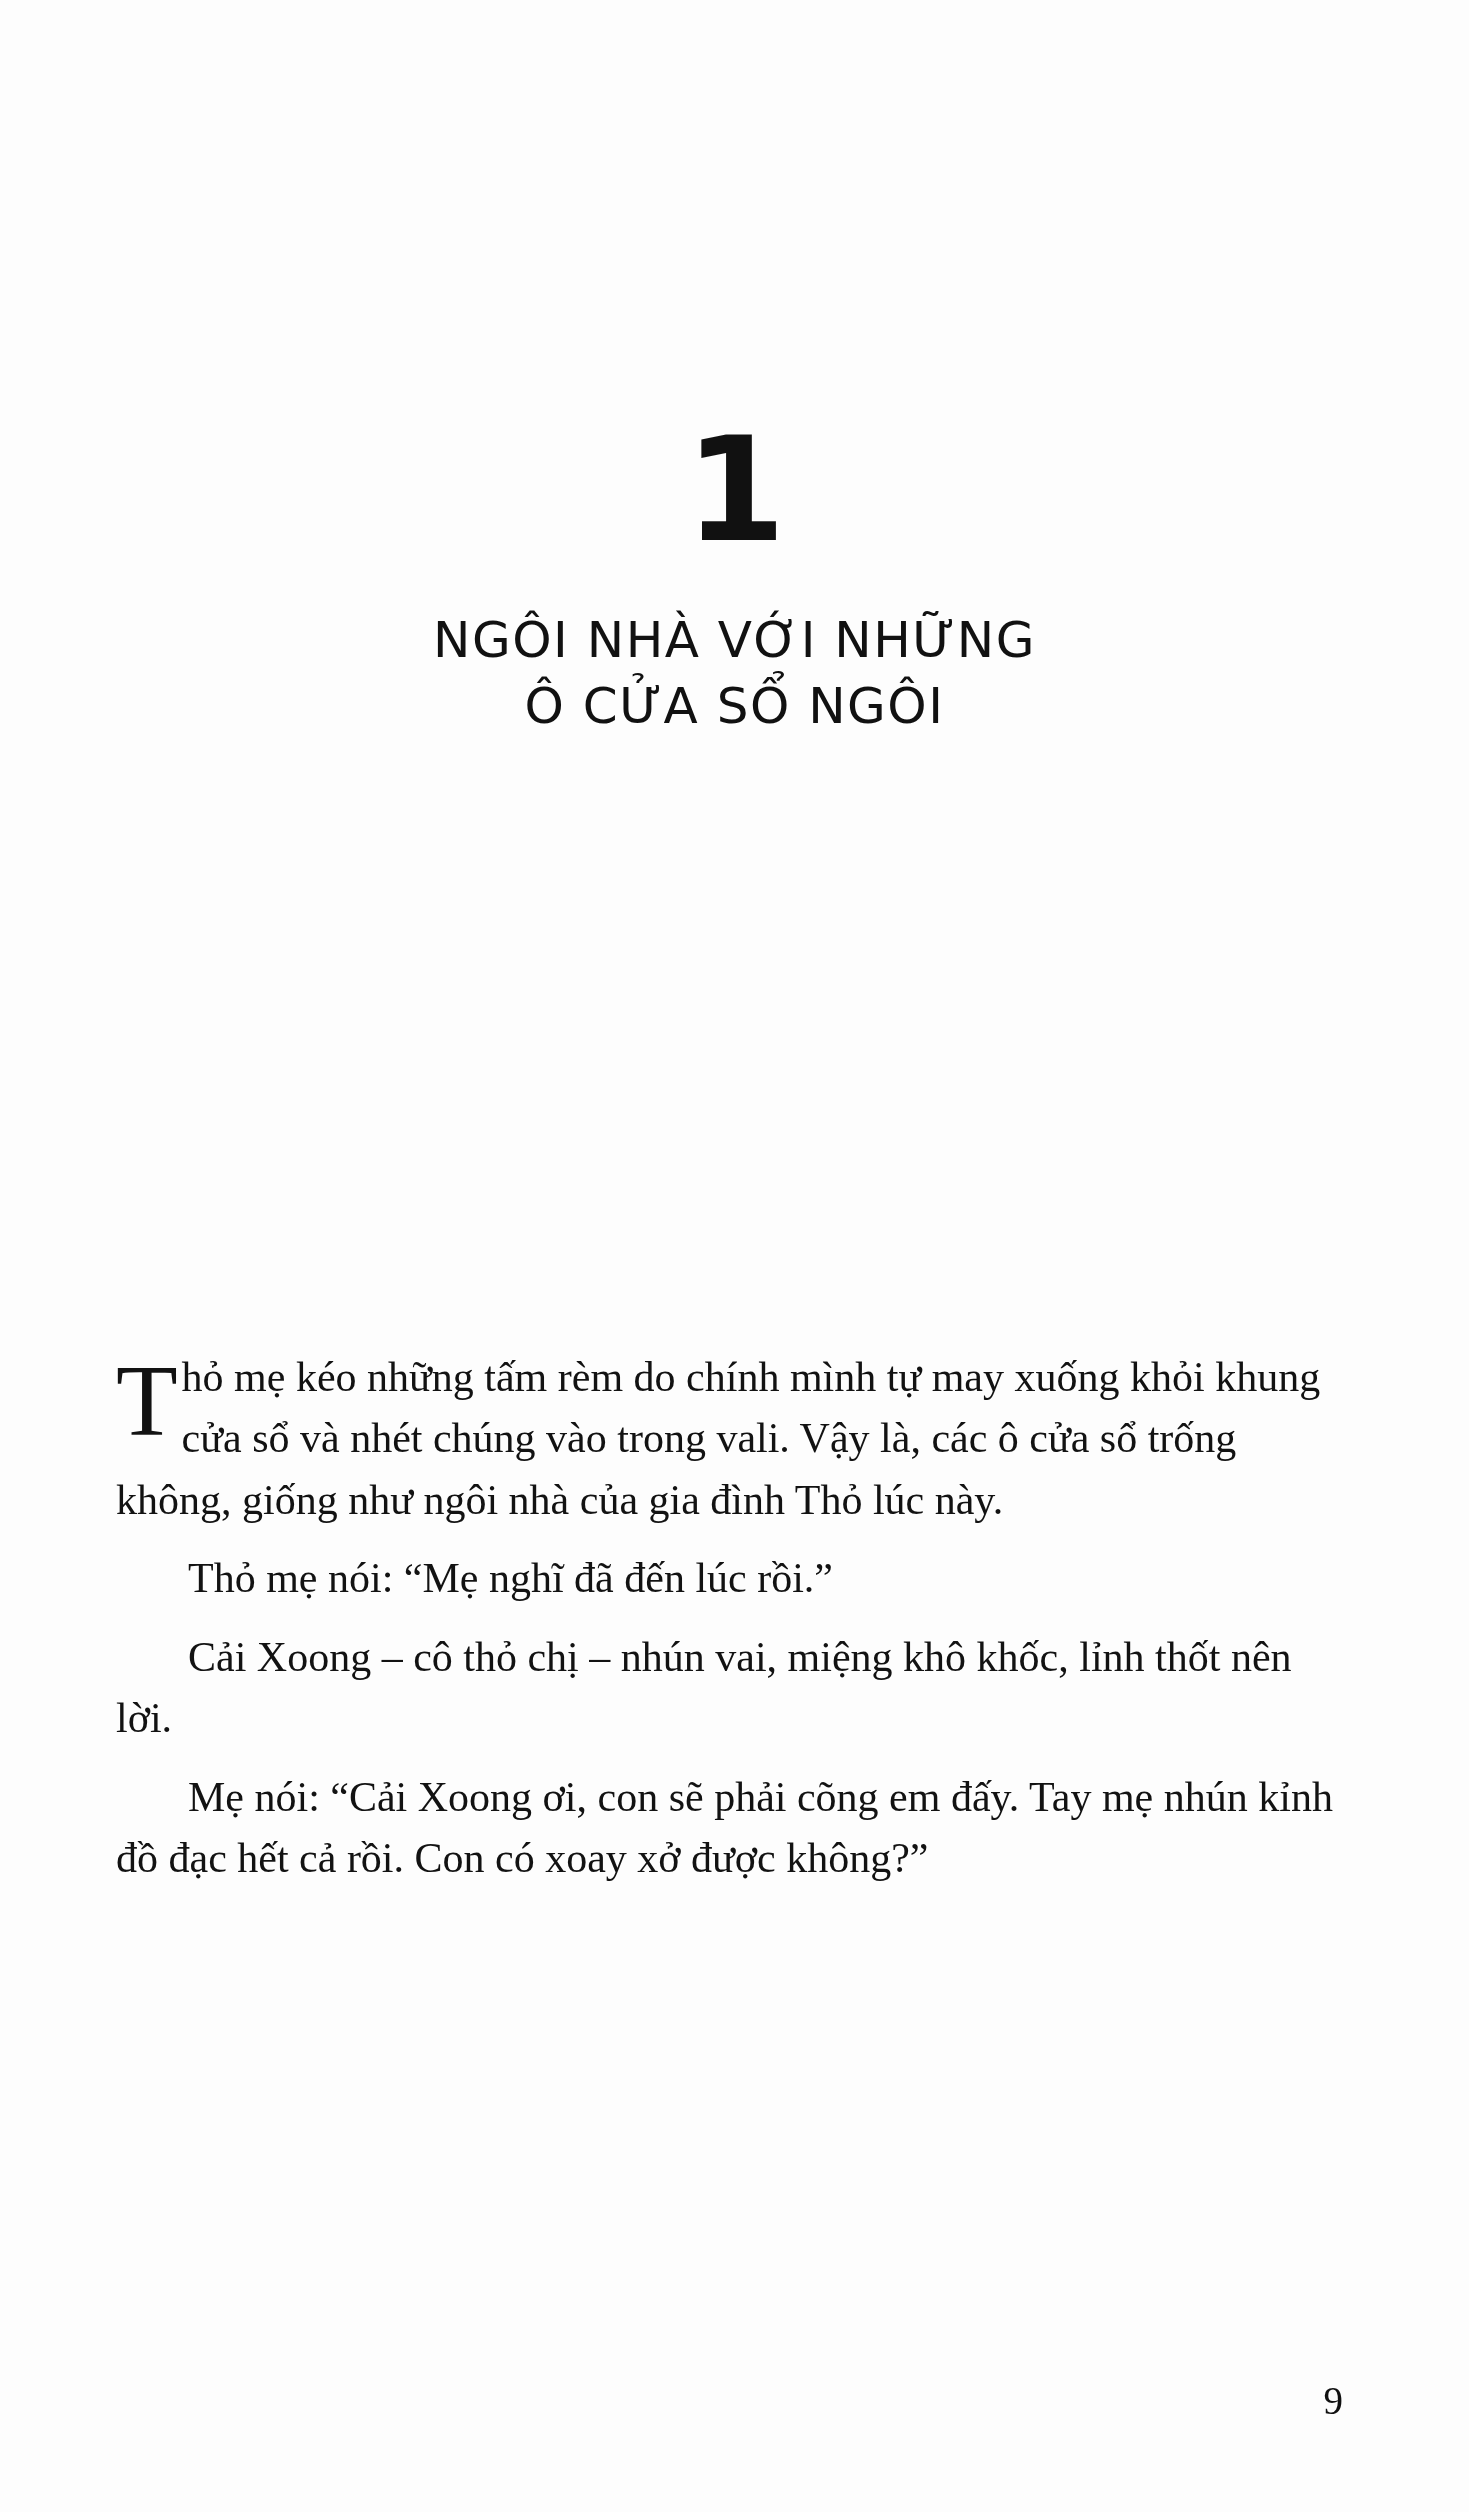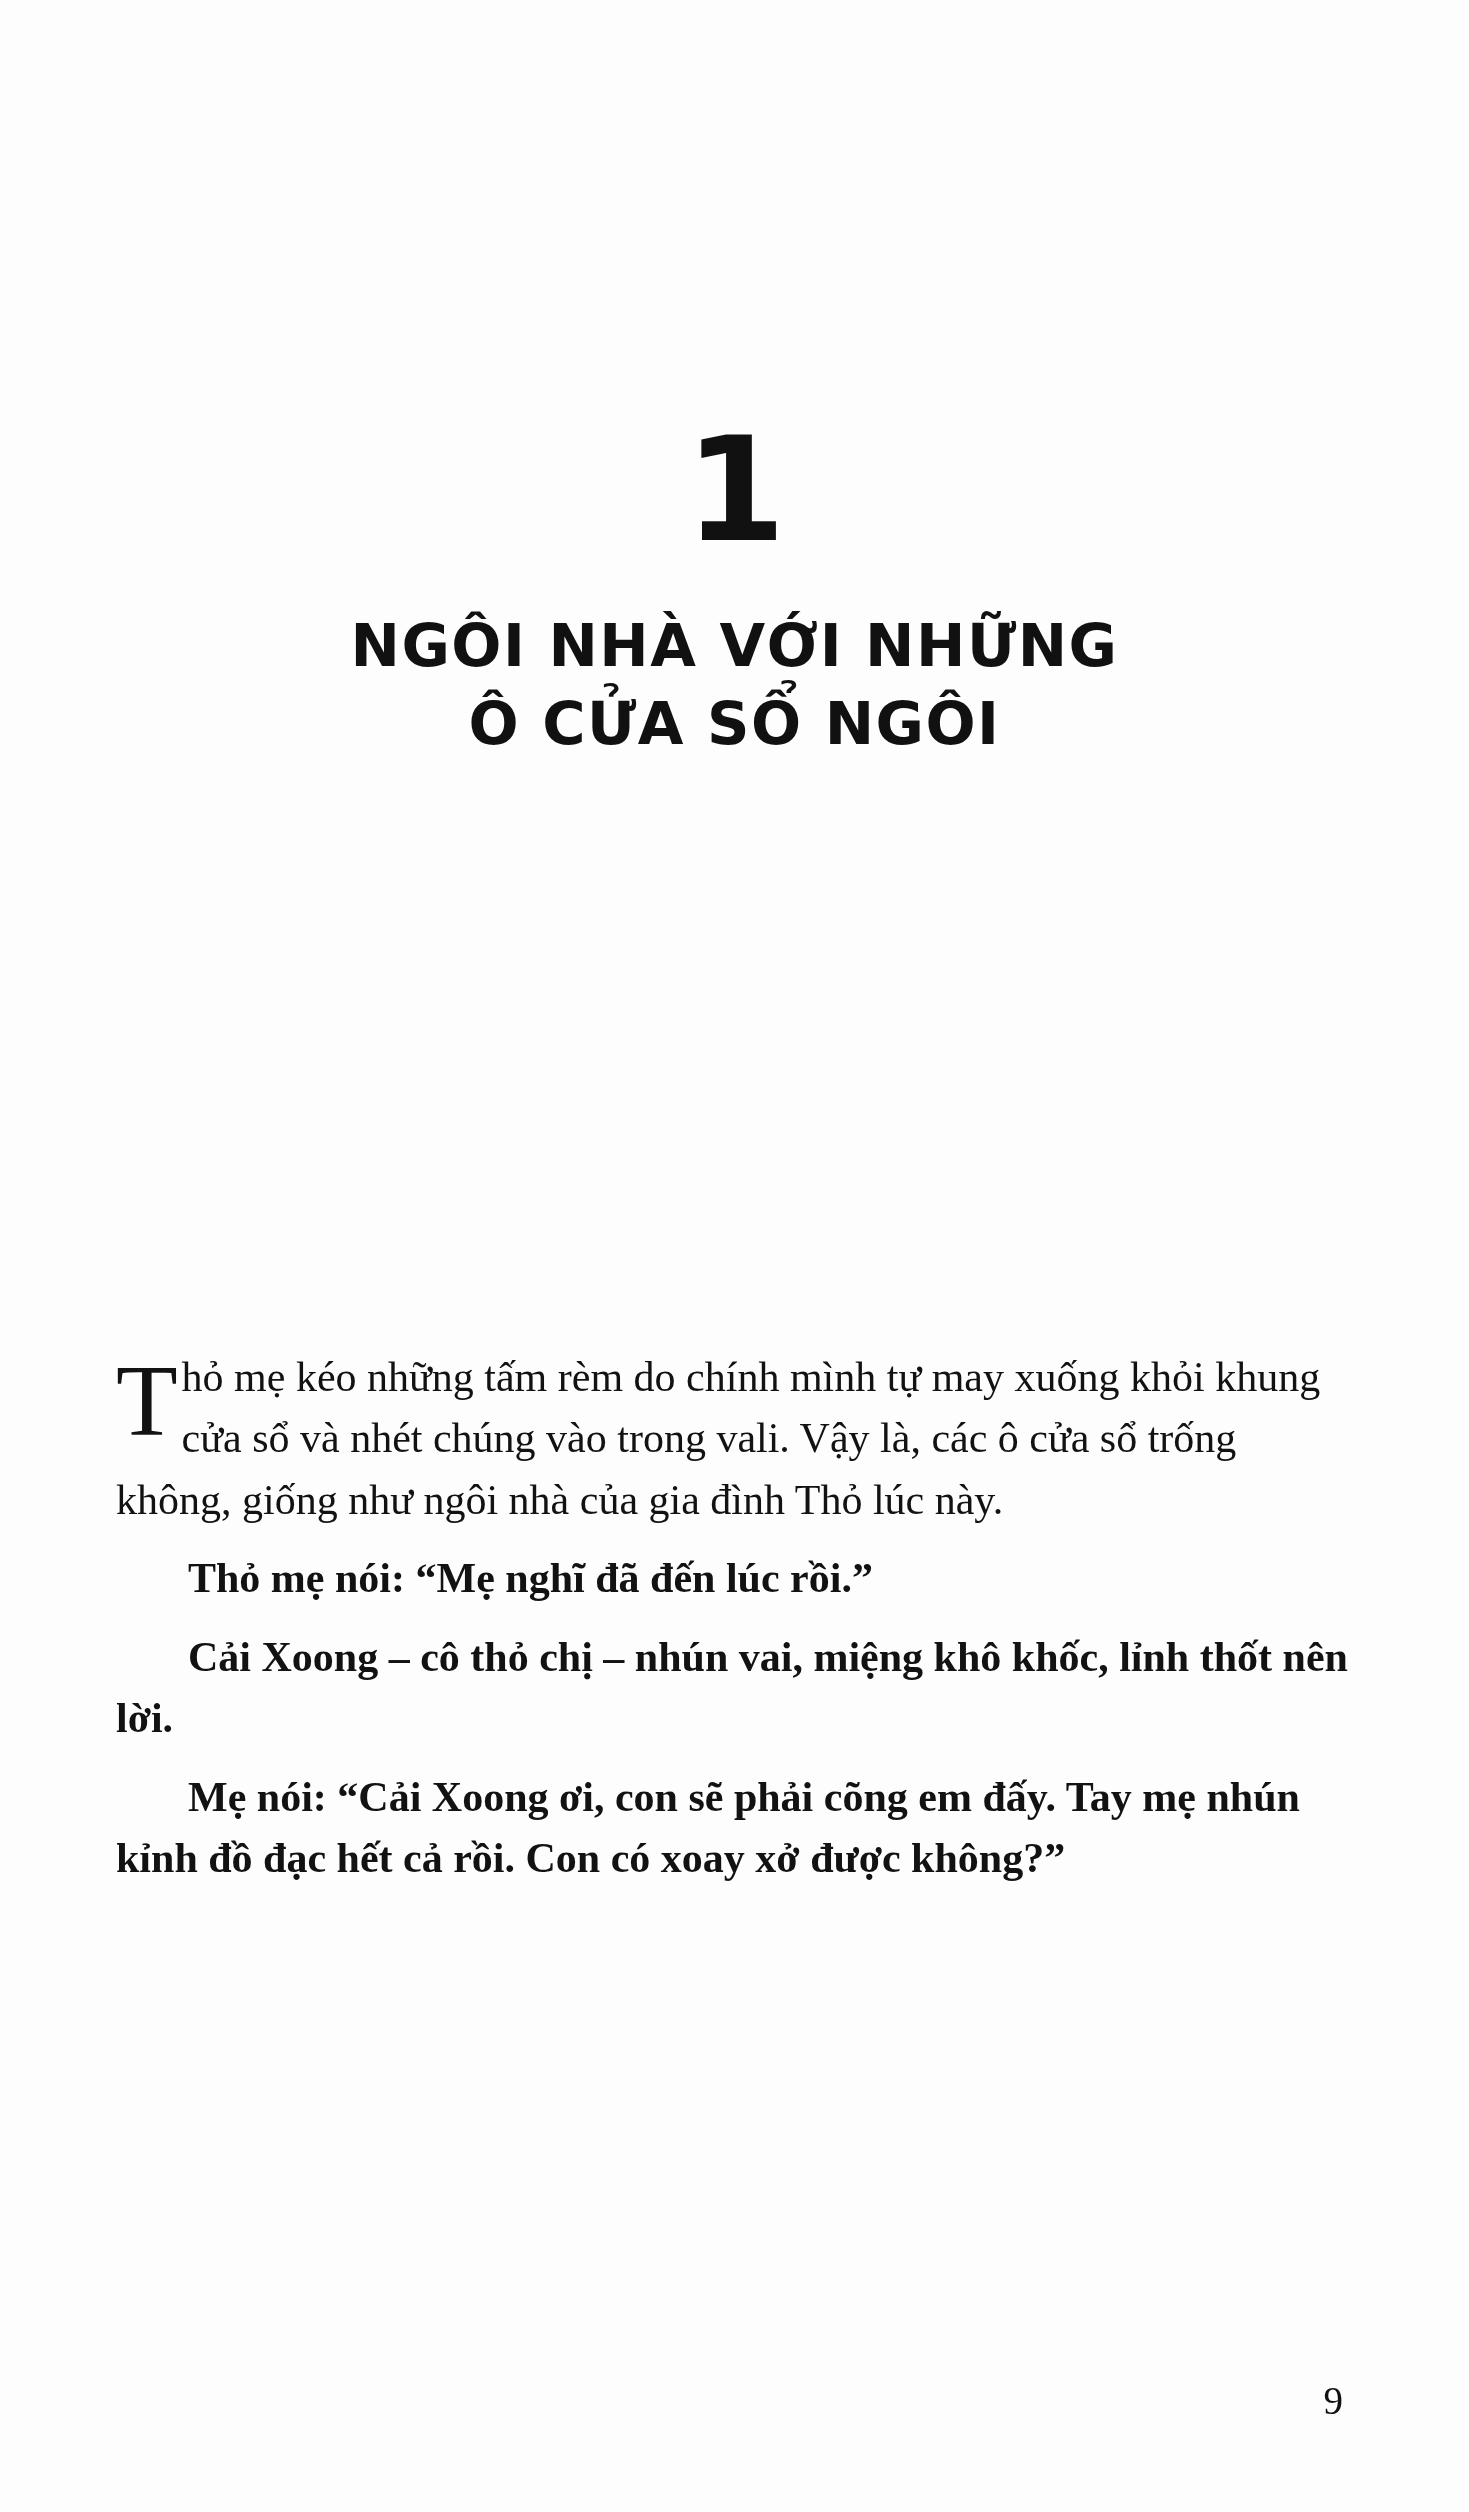--- a/index.html
+++ b/index.html
@@ -36,22 +36,22 @@
     font-weight: 700;
     font-size: 145px;
     line-height: 1;
     letter-spacing: -1.9px;
     color: #111111;
     margin: 0 0 45px 0;
   }
 
   .chapter-title {
     font-family: "DejaVu Sans", sans-serif;
-    font-weight: 700;
-    font-size: 59px;
+    font-weight: 400;
+    font-size: 50px;
     line-height: 1.32;
     letter-spacing: 1.5px;
     color: #111111;
     margin: 0;
     padding: 0 165px;
   }
   .chapter-title .line {
     display: block;
     white-space: nowrap;
   }
@@ -67,21 +67,20 @@
     line-height: 1.46;
     color: #121212;
     text-align: left;
   }
 
   .body-text p {
     margin: 0 0 17.4px 0;
   }
   .body-text p.indent {
     text-indent: 72px;
-    font-weight: bold;
   }
 
   
   .body-text p.first {
     margin-top: 0;
   }
   .dropcap {
     float: left;
     font-family: "Liberation Serif", serif;
     font-size: 101px;

